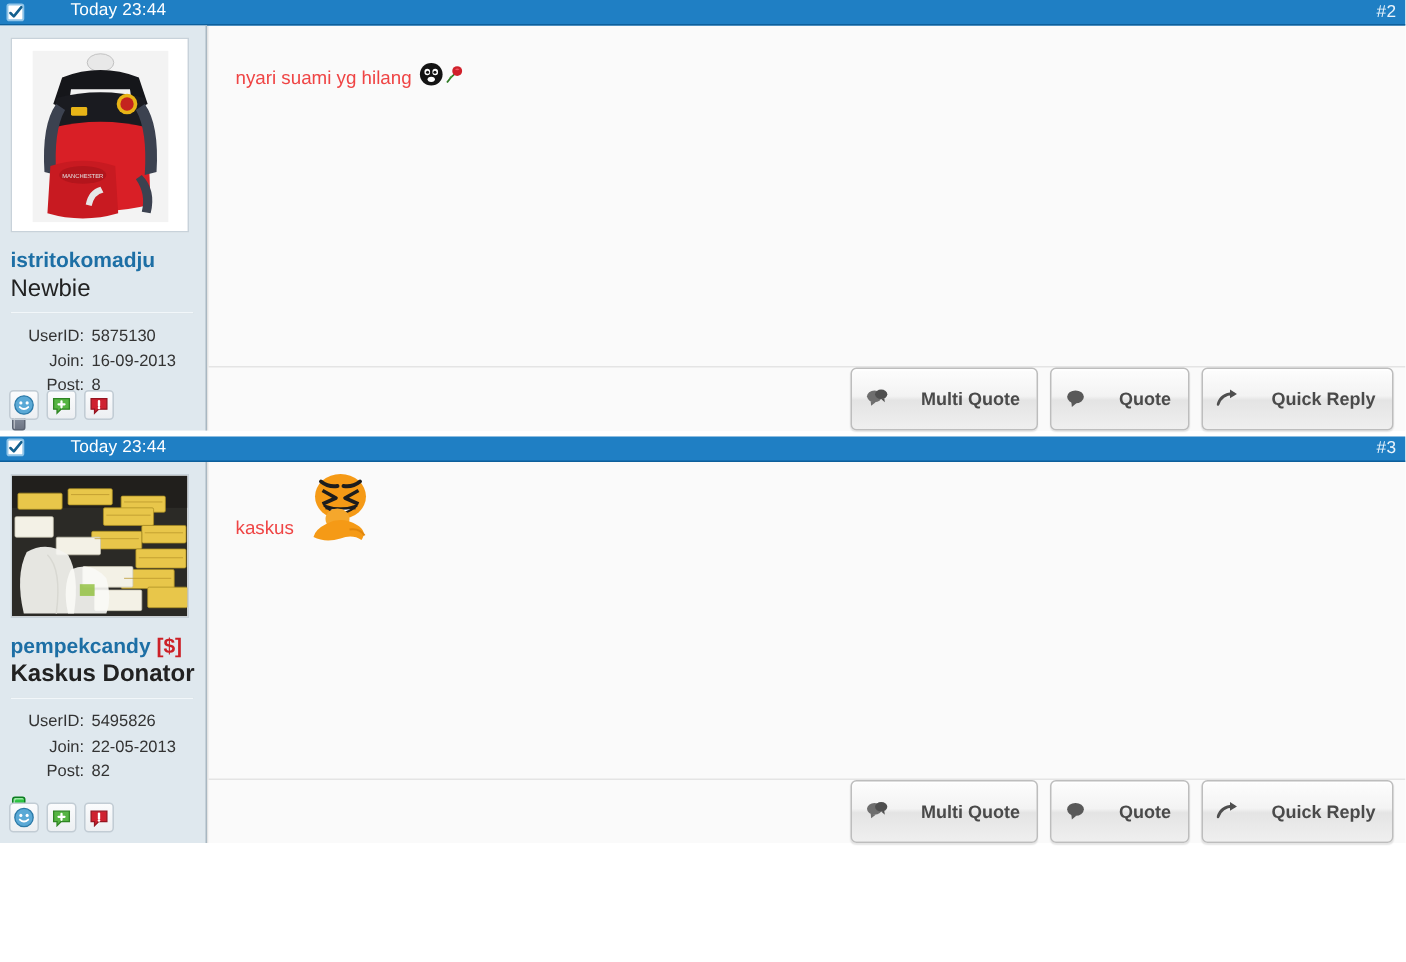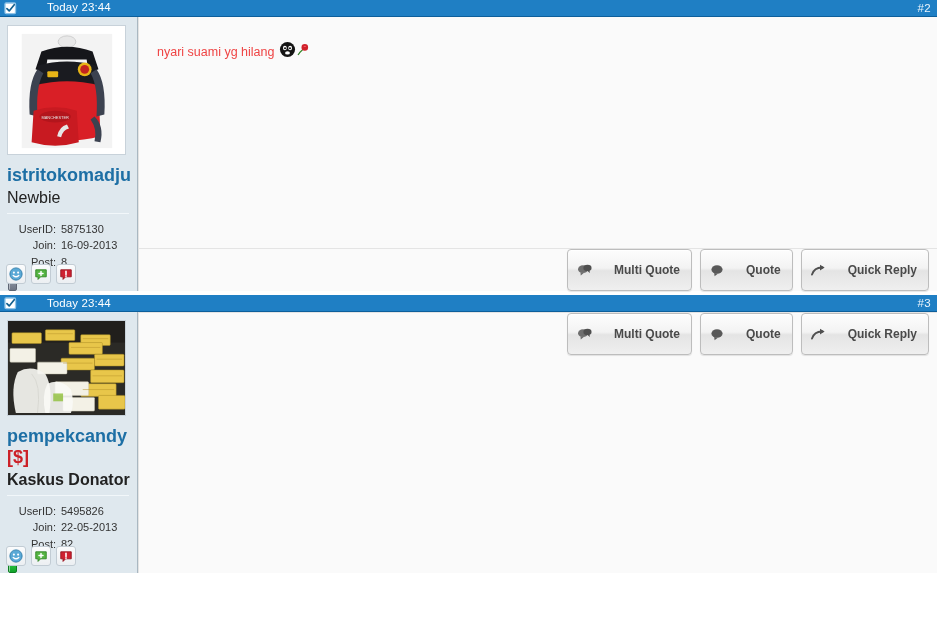--- a/index.html
+++ b/index.html
@@ -61,21 +61,21 @@
     border: 1px solid #c8d2da;
     margin: 0 0 10px 1px;
     position: relative;
     overflow: hidden;
   }
   .avatar-box.tall { height: 130px; }
   .avatar-box.short { height: 96px; }
   .avatar-img { position:absolute; inset:0; width:100%; height:100%; display:block; }
 
   .uname {
-    font-size: 18px;
+    font-size: 14px;
     font-weight: bold;
     color: #1d6fa5;
     line-height: 1.15;
     margin: 0 0 2px 1px;
     word-break: break-all;
   }
   .uname .donor { color: #cc2027; }
   .urank {
     font-size: 16px;
     color: #222;
@@ -420,20 +420,39 @@
             <svg width="14" height="14" viewBox="0 0 16 16">
               <path d="M2 3.2 h12 v8 h-6.4 l-3 3 v-3 H2 z" fill="#cf2130" stroke="#951520" stroke-width="1"></path>
               <path d="M8 5 v3.6" stroke="#ffffff" stroke-width="1.8" stroke-linecap="round"></path>
               <circle cx="8" cy="10.3" r="1" fill="#ffffff"></circle>
             </svg>
           </span>
         </div>
       </div>
 
       <div class="msgcol">
+        <div class="msg" style="min-height:211px; padding-top:30px">
+          <div class="msg-line">
+            <span class="msg-text">kaskus</span>
+            <span class="emo" style="margin-left:4px; margin-top:-26px">
+              <svg width="52" height="50" viewBox="0 0 52 50">
+                <ellipse cx="27" cy="19" rx="17" ry="15" fill="#f59a16"></ellipse>
+                <path d="M14 9 q5 4 11 3" stroke="#1d1d1d" stroke-width="2.6" fill="none" stroke-linecap="round"></path>
+                <path d="M40 9 q-5 4 -11 3" stroke="#1d1d1d" stroke-width="2.6" fill="none" stroke-linecap="round"></path>
+                <path d="M15 15 l9 5 l-9 4" stroke="#1d1d1d" stroke-width="2.4" fill="none" stroke-linejoin="round"></path>
+                <path d="M39 15 l-9 5 l9 4" stroke="#1d1d1d" stroke-width="2.4" fill="none" stroke-linejoin="round"></path>
+                <path d="M16 25 q11 10 22 0 q-11 4 -22 0 z" fill="#ffffff" stroke="#1d1d1d" stroke-width="1.4"></path>
+                <path d="M17 27 h20" stroke="#1d1d1d" stroke-width="1.2"></path>
+                <ellipse cx="25" cy="34" rx="8" ry="7" fill="#f5a72c"></ellipse>
+                <path d="M18 37 q-8 4 -9 9 q8 4 18 1 q8 -3 14 1 q4 -6 -3 -10 q-10 -6 -20 -1 z" fill="#f59a16"></path>
+                <path d="M33 41 q7 -1 10 4" stroke="#e0860c" stroke-width="1.4" fill="none"></path>
+              </svg>
+            </span>
+          </div>
+        </div>
         <div class="post-footer">
           <button class="btn">
             <svg width="15" height="13" viewBox="0 0 16 14">
               <ellipse cx="6.4" cy="5.6" rx="5.4" ry="4.2" fill="#6e6e6e"></ellipse>
               <path d="M3.6 9 l0.4 3.4 l3.2 -2.6 z" fill="#6e6e6e"></path>
               <ellipse cx="11.2" cy="4.2" rx="4.4" ry="3.4" fill="#4f4f4f"></ellipse>
               <path d="M13.4 7 l0.4 2.8 l-2.6 -2.2 z" fill="#4f4f4f"></path>
             </svg>
             <span>Multi Quote</span>
           </button>

